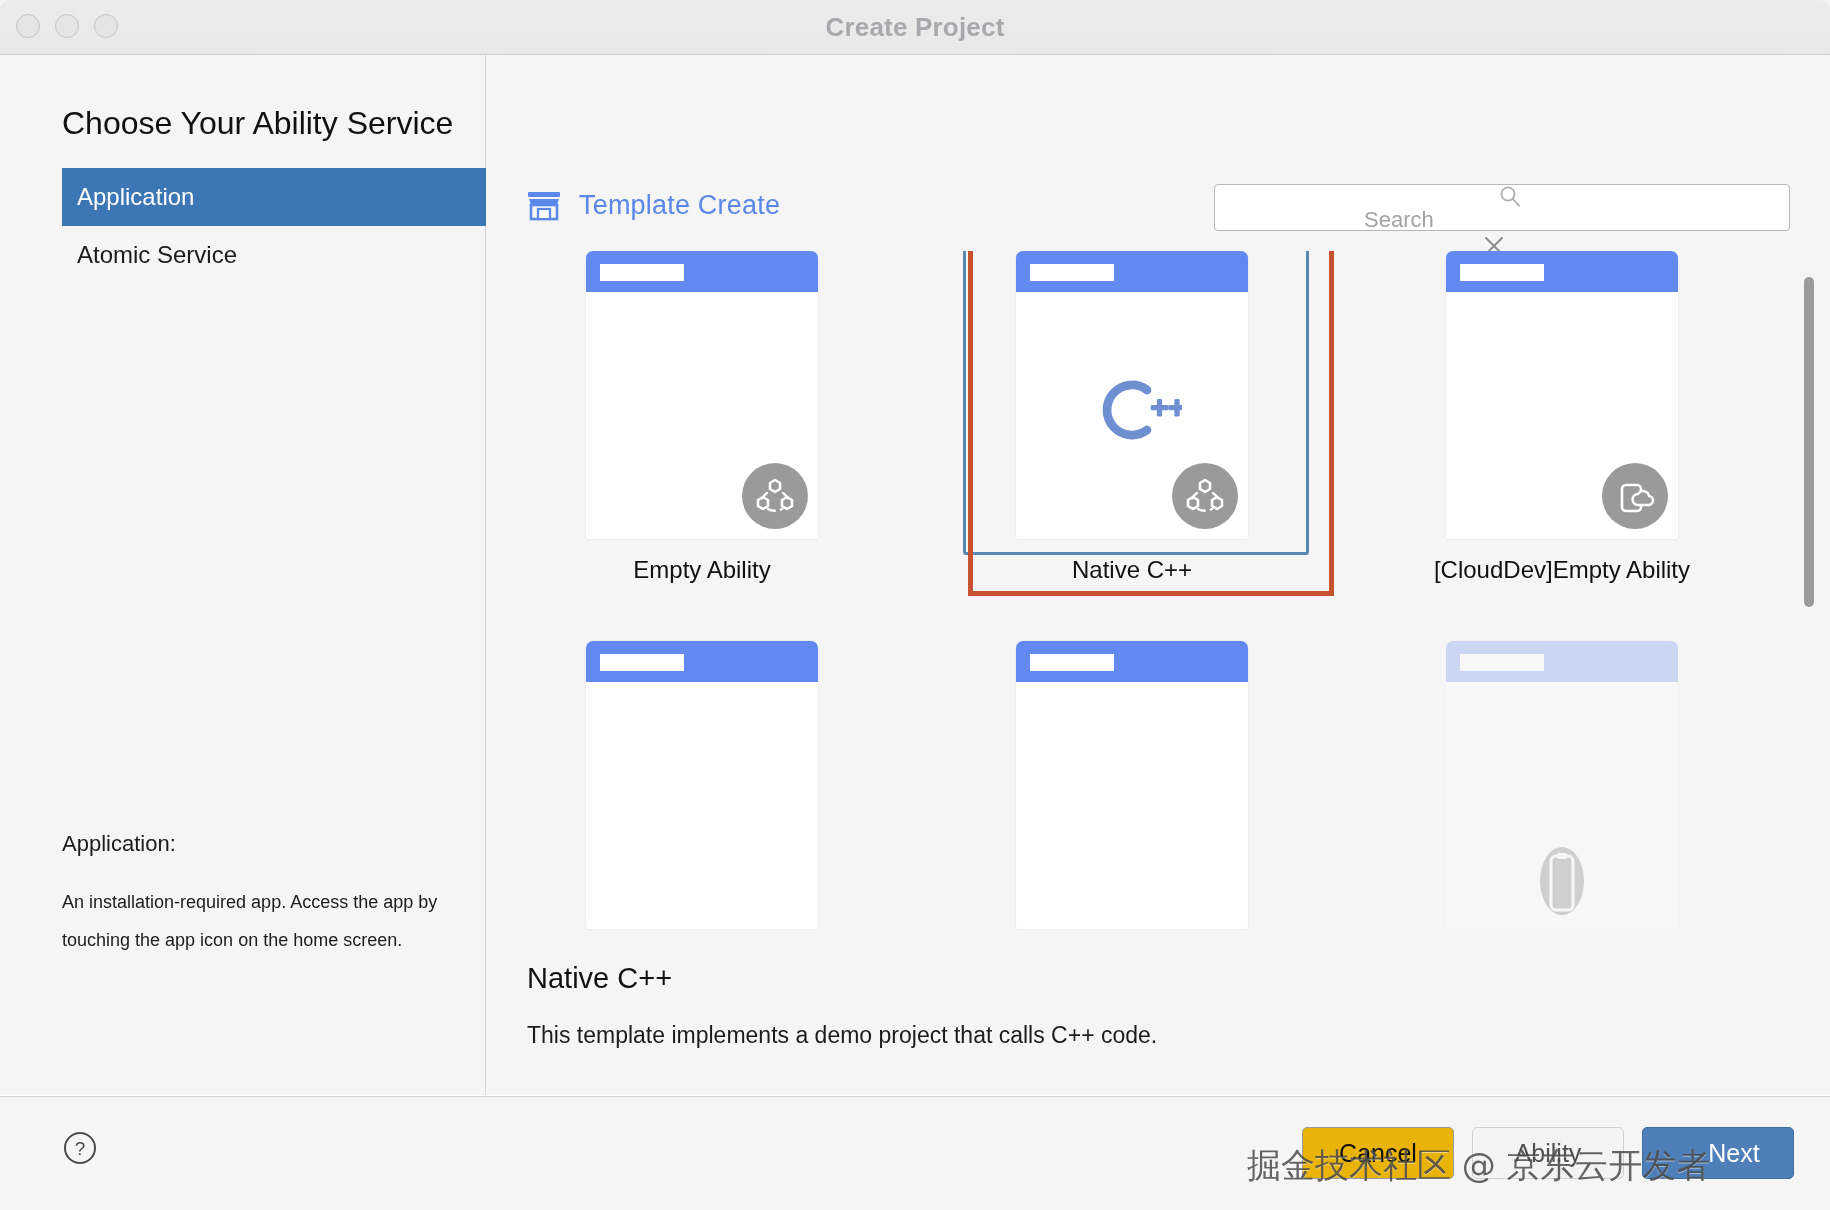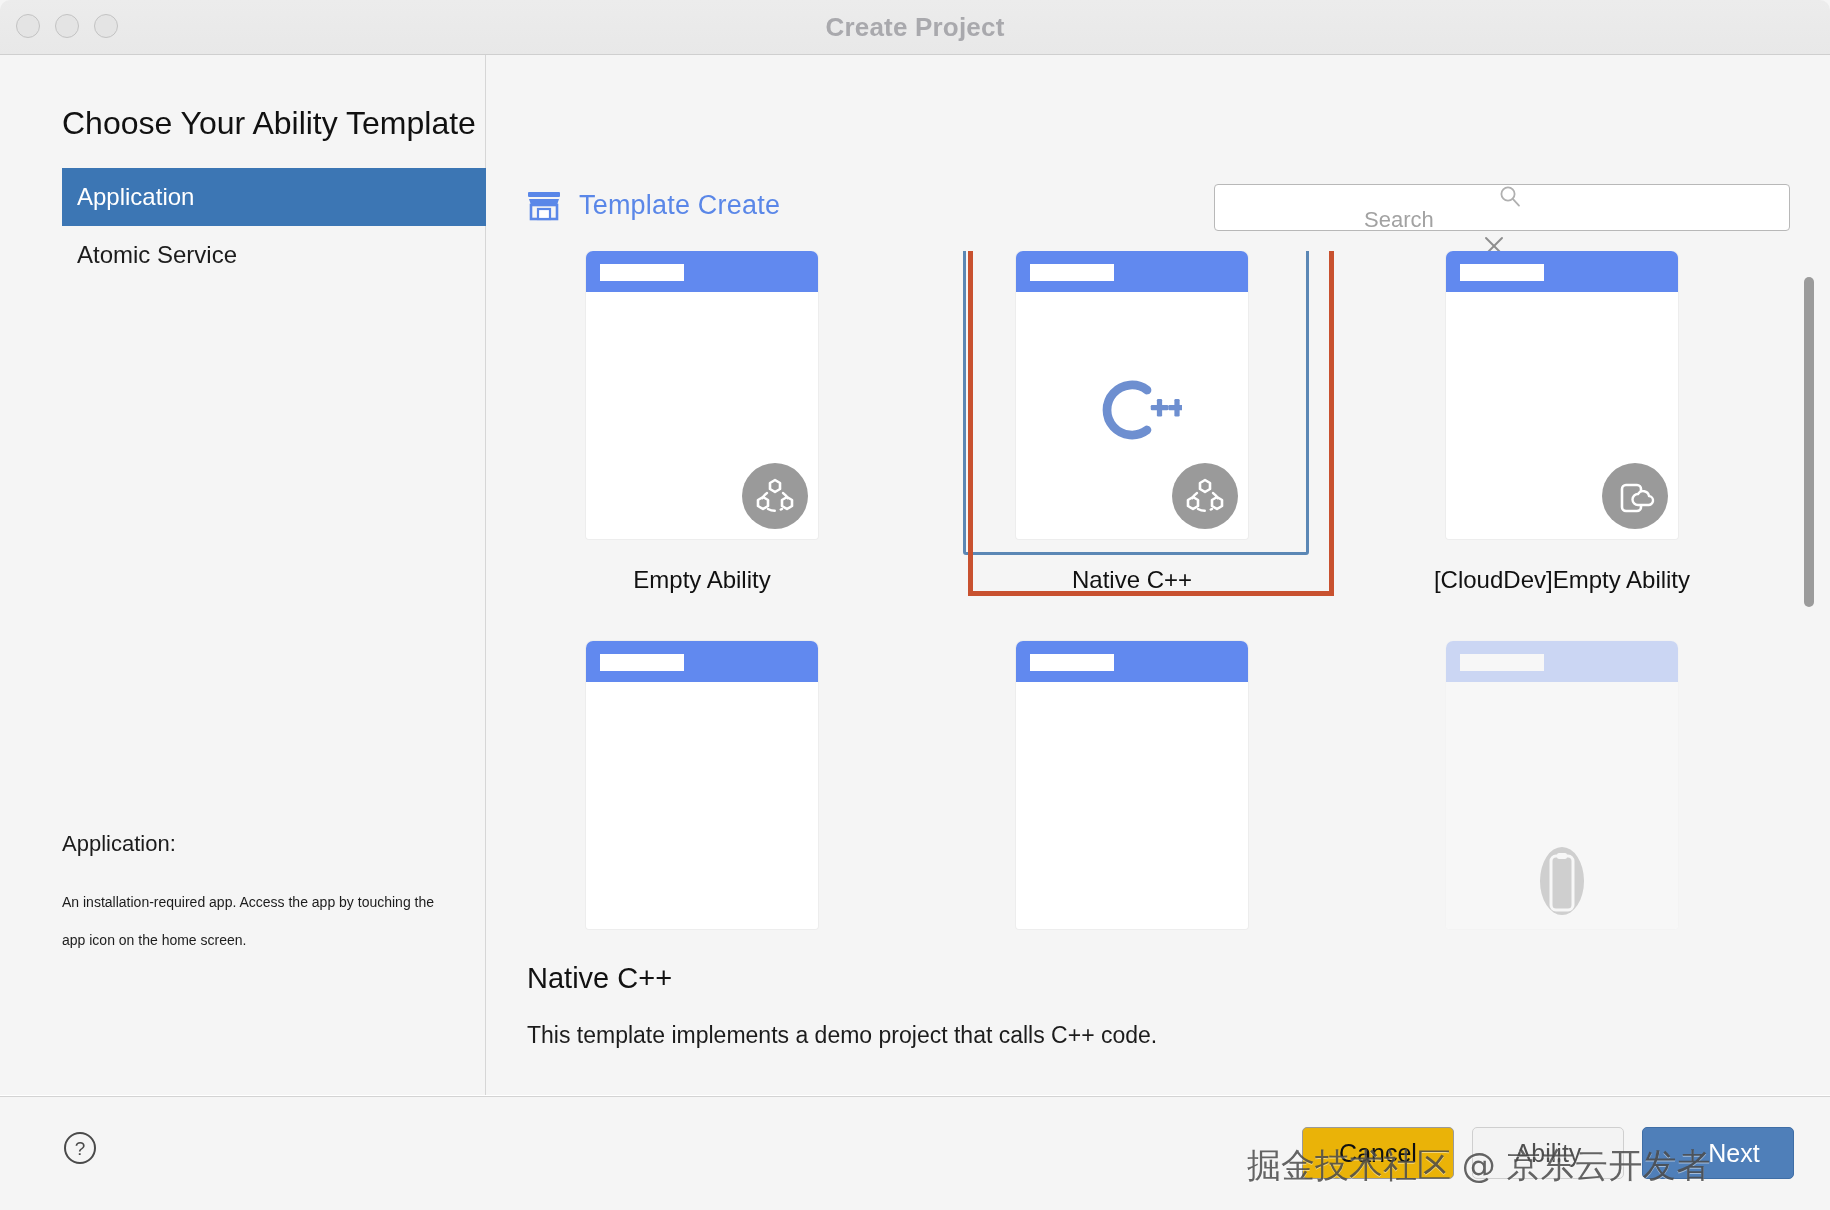--- a/index.html
+++ b/index.html
@@ -63,21 +63,21 @@
   }
   .cat-item.selected { background: #3c76b4; color: #ffffff; }
 
   .desc-label {
     position: absolute; left: 62px; top: 776px;
     font-size: 22px; color: #1c1c1c;
   }
   .desc-body {
     position: absolute; left: 62px; top: 828px;
     width: 390px;
-    font-size: 14px; line-height: 38px; color: #1c1c1c;
+    font-size: 18px; line-height: 38px; color: #1c1c1c;
   }
 
   
   .right-pane {
     position: absolute; left: 487px; top: 0;
     width: 1343px; height: 1040px;
     background: #f5f5f5;
   }
 
   .market-row {
@@ -155,21 +155,21 @@
     position: absolute; right: 10px; bottom: 10px;
     width: 66px; height: 66px; border-radius: 50%;
     background: #9a9a9a;
     display: flex; align-items: center; justify-content: center;
   }
   .cpp-mark {
     position: absolute; left: 0; right: 0; top: 124px;
     display: flex; align-items: center; justify-content: center;
   }
   .cell-label {
-    margin-top: 27px;
+    margin-top: 17px;
     font-size: 24px; color: #111;
     white-space: nowrap; text-align: center;
   }
 
   
   .phone.faded { opacity: .28; }
   .phone.faded .phone-head { background: #6189ef; }
 
   
   .scrollbar-track {
@@ -253,21 +253,21 @@
       <div class="light"></div>
       <div class="light"></div>
       <div class="light"></div>
     </div>
     <div class="win-title">Create Project</div>
   </div>
 
   <div class="content">
 
     <div class="left-pane">
-      <div class="heading">Choose Your Ability Template</div>
+      <div class="heading">Choose Your Ability Service</div>
 
       <div class="cat-list">
         <div class="cat-item selected">
           <span>Application</span>
         </div>
         <div class="cat-item">
           <span>Atomic Service</span>
         </div>
       </div>
 

